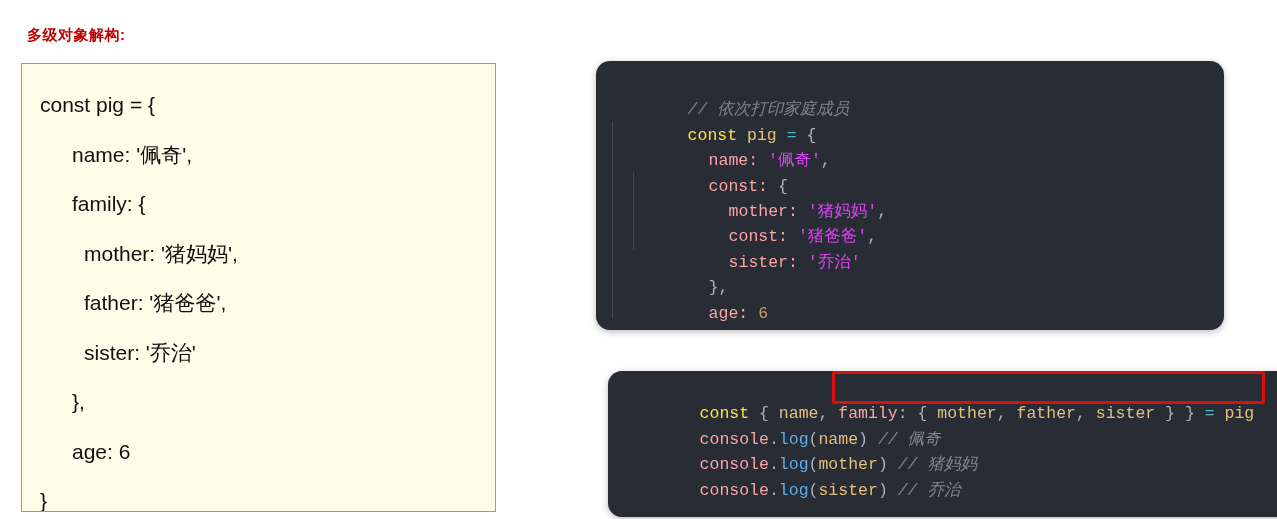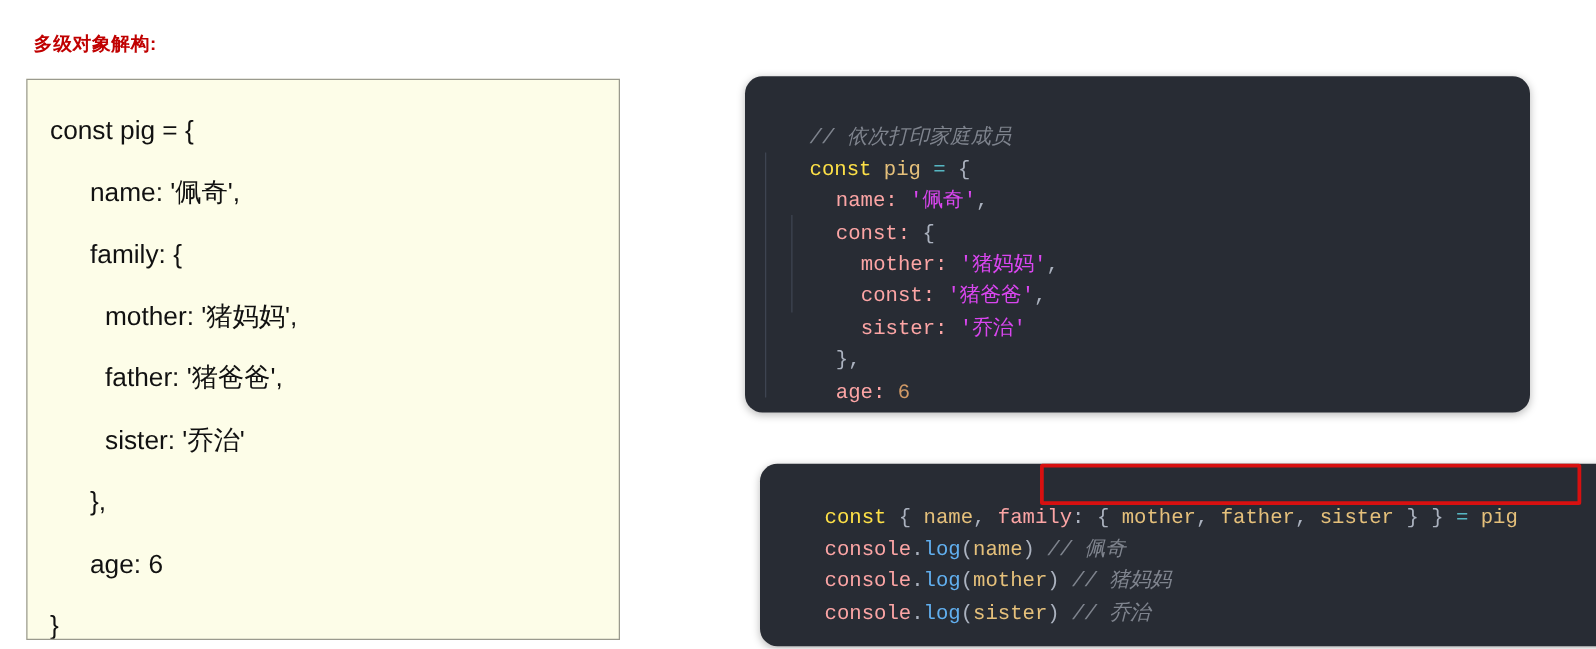--- a/index.html
+++ b/index.html
@@ -61,20 +61,21 @@
     font-family: "Liberation Mono", monospace;
     font-size: 16.5px;
     overflow: hidden;
     box-shadow: 0 2px 7px rgba(0,0,0,0.28);
   }
   .dark-block .cl {
     white-space: pre;
     line-height: 25.4px;
     height: 25.4px;
     position: relative;
+    margin-left: 40px;
   }
 
   #top-dark-block {
     left: 596px;
     top: 61px;
     width: 628px;
     height: 258px;
     padding: 11px 0 0 0;
   }
   #bottom-dark-block {

